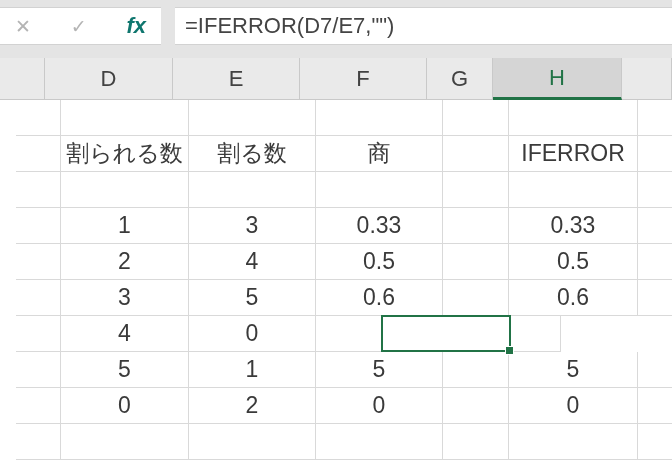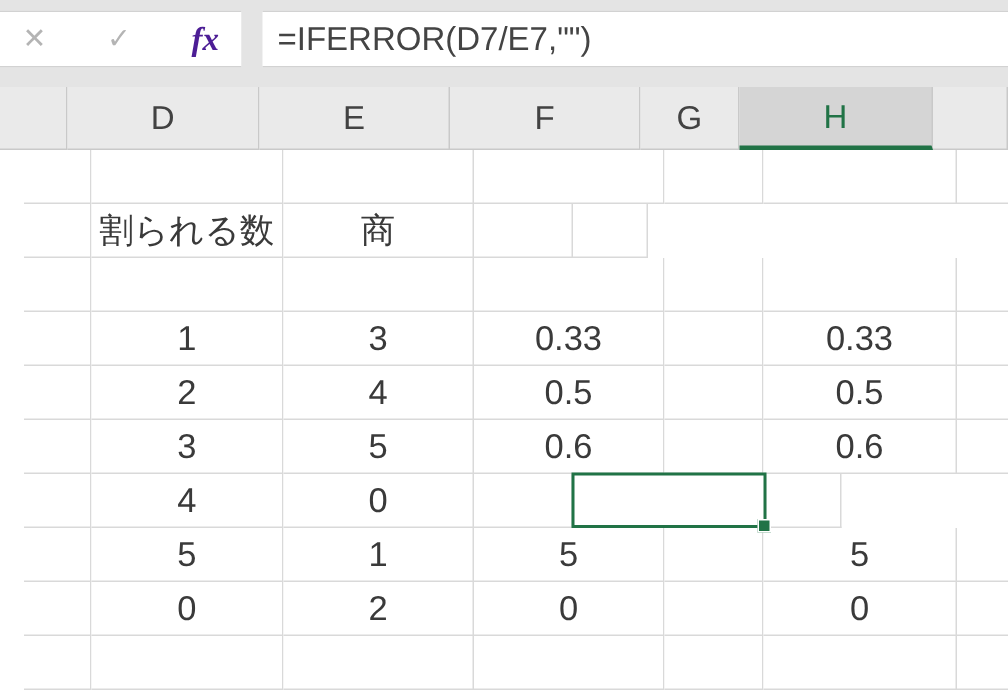--- a/index.html
+++ b/index.html
@@ -12,22 +12,22 @@
   .chrome{position:absolute;left:0;top:0;width:672px;height:58px;background:#e4e4e4;}
   .fbar{position:absolute;left:0;top:7px;width:672px;height:38px;display:flex;}
   .iconbox{
     width:161px;box-sizing:border-box;background:#ffffff;
     border-top:1px solid #d2d2d2;border-bottom:1px solid #d2d2d2;
     display:flex;align-items:center;justify-content:space-between;
     padding:0 15px;
   }
   .fb-icon{font-size:19px;color:#b4b4b4;line-height:1;cursor:default;}
   .fx{
-    font-family:Liberation Serif, serif;
-    font-style:italic;font-weight:600;font-size:22px;color:#4c1d95;
+    font-family:Liberation Sans, sans-serif;
+    font-style:italic;font-weight:600;font-size:22px;color:#0f766e;
   }
   .fgap{width:14px;background:#e4e4e4;}
   .fbox{
     flex:1;box-sizing:border-box;background:#ffffff;
     border-top:1px solid #d2d2d2;border-bottom:1px solid #d2d2d2;
     display:flex;align-items:center;padding-left:10px;
     font-size:22px;color:#444444;white-space:pre;
   }
   
   .headers{position:absolute;left:0;top:58px;height:42px;display:flex;}
@@ -96,22 +96,24 @@
     <div class="cell c2"></div>
     <div class="cell c3"></div>
     <div class="cell c4"></div>
     <div class="cell c5"></div>
     <div class="cell c6"></div>
   </div>
 
   <div class="row">
     <div class="cell c0"></div>
     <div class="cell c1">割られる数</div>
+    <div class="cell c2">割る数</div>
     <div class="cell c3">商</div>
     <div class="cell c4"></div>
+    <div class="cell c5">IFERROR</div>
     <div class="cell c6"></div>
   </div>
 
   <div class="row">
     <div class="cell c0"></div>
     <div class="cell c1"></div>
     <div class="cell c2"></div>
     <div class="cell c3"></div>
     <div class="cell c4"></div>
     <div class="cell c5"></div>

